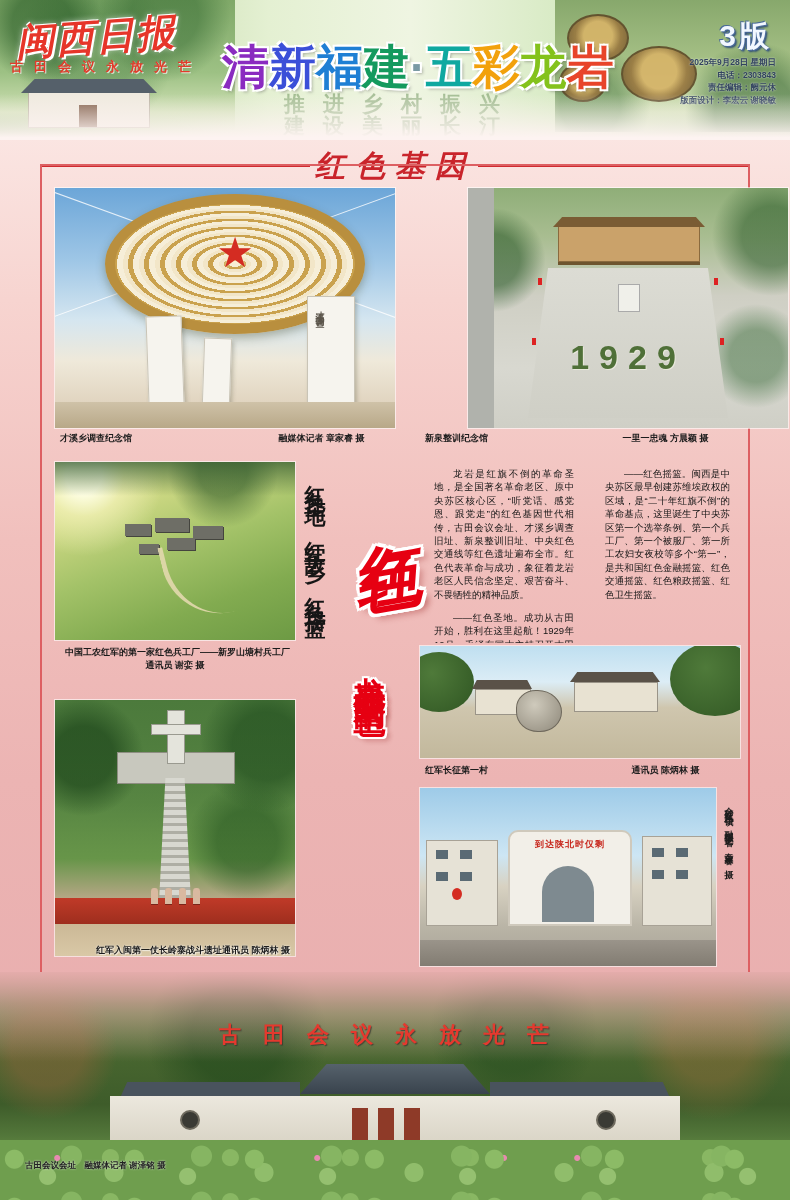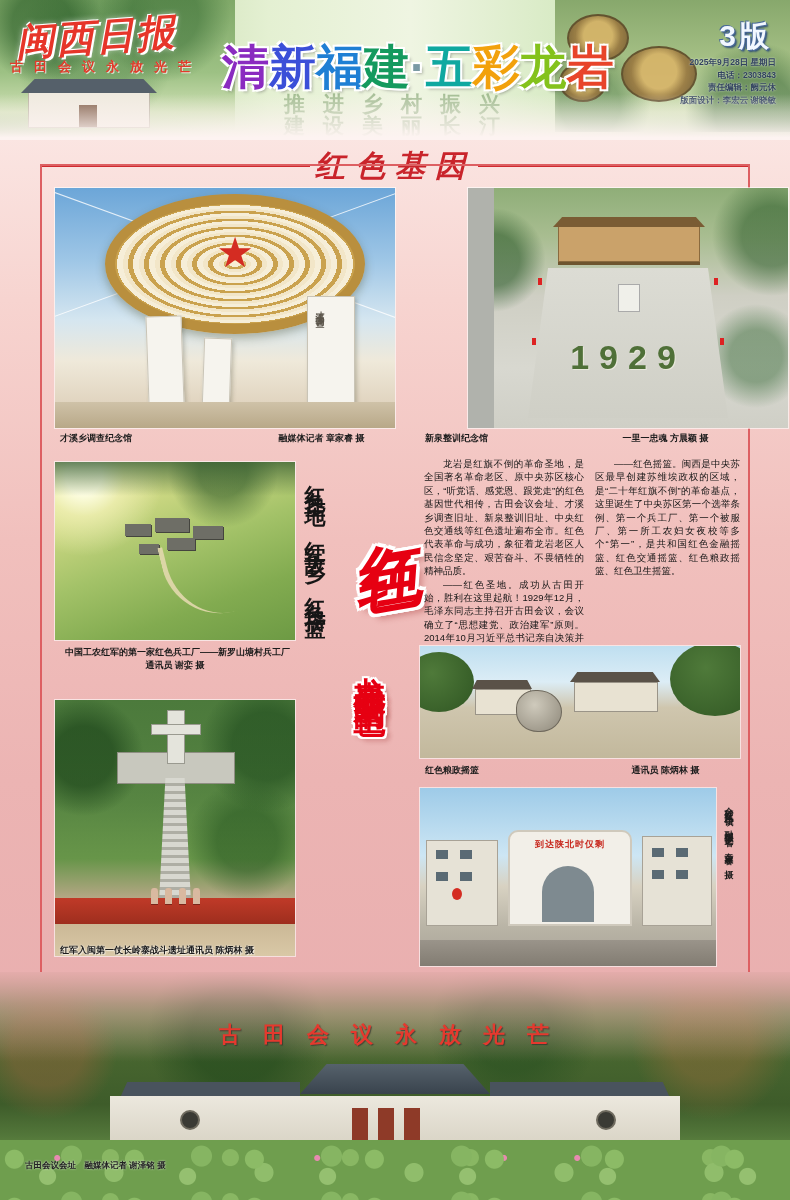--- a/index.html
+++ b/index.html
@@ -113,21 +113,21 @@
       linear-gradient(180deg,#4c7a3c 0%,#58864394 40%,#679549 62%,#b8a888 78%,#cbb896 100%),
       linear-gradient(180deg,#4c7a3c,#679549);}
   .p4 .stair{position:absolute;left:104px;top:78px;width:32px;height:124px;
     background:repeating-linear-gradient(180deg,#d8d8d0 0 5px,#aeaea4 5px 8px);clip-path:polygon(20% 0,80% 0,100% 100%,0 100%);}
   .p4 .terr{position:absolute;left:62px;top:52px;width:116px;height:30px;background:#c8c8be;border:1px solid #8e8e82;}
   .p4 .obelisk{position:absolute;left:112px;top:10px;width:16px;height:52px;background:#e4e4dc;border:1px solid #9a9a90;}
   .p4 .arm{position:absolute;left:96px;top:24px;width:48px;height:9px;background:#e4e4dc;border:1px solid #9a9a90;}
   .p4 .redwall{position:absolute;left:0px;top:198px;width:240px;height:26px;background:linear-gradient(180deg,#c03a28,#9e2e1e);}
   .p4 .fig{position:absolute;top:188px;width:7px;height:16px;background:#d9b9a0;border-radius:3px 3px 0 0;box-shadow:0 1px 0 #7a2418;}
   .p4 .ground{position:absolute;left:0;bottom:0;width:100%;height:32px;background:linear-gradient(180deg,#cbb896,#d9c8a6);}
-  .p4cap{left:60px;top:944px;width:230px;display:flex;justify-content:flex-start;
+  .p4cap{left:60px;top:944px;width:230px;display:flex;justify-content:flex-end;
     text-shadow:0 0 2px rgba(255,255,255,.85),1px 1px 1px rgba(255,255,255,.6);}
   
   .p5{left:420px;top:646px;width:320px;height:112px;
     background:linear-gradient(180deg,#bfdff0 0%,#dcedf6 32%,#cfc6ae 55%,#c2b89c 100%);}
   .p5 .tree{position:absolute;border-radius:50%;background:radial-gradient(circle at 40% 35%,#4f7a3a,#2f5522);}
   .p5 .bld{position:absolute;background:#e8e2d2;border:1px solid #9a9488;}
   .p5 .roof{position:absolute;background:#5a5248;clip-path:polygon(0 100%,8% 0,92% 0,100% 100%);}
   .p5 .stone{position:absolute;left:96px;top:44px;width:44px;height:40px;border-radius:45% 55% 50% 50%;
     background:radial-gradient(circle at 40% 35%,#cfcabc,#8e887a);border:1px solid #6e685c;}
   
@@ -148,21 +148,21 @@
     font-size:21px;font-weight:700;color:#161616;letter-spacing:7px;}
   .big-red{position:absolute;left:328px;top:492px;writing-mode:vertical-rl;text-orientation:upright;
     font-size:66px;font-weight:900;font-style:italic;color:#e60012;transform:rotate(-10deg);letter-spacing:4px;
     text-shadow:-3px -3px 0 #fff,3px -3px 0 #fff,-3px 3px 0 #fff,3px 3px 0 #fff,0 -3px 0 #fff,0 3px 0 #fff,-3px 0 0 #fff,3px 0 0 #fff,5px 6px 6px rgba(150,30,30,.35);}
   .rest-red{position:absolute;left:348px;top:652px;writing-mode:vertical-rl;text-orientation:upright;
     font-size:32px;font-weight:900;color:#e60012;letter-spacing:4px;
     text-shadow:-2px -2px 0 #fff,2px -2px 0 #fff,-2px 2px 0 #fff,2px 2px 0 #fff,0 -2px 0 #fff,0 2px 0 #fff,-2px 0 0 #fff,2px 0 0 #fff,4px 4px 5px rgba(150,30,30,.3);}
   
   .col{position:absolute;top:457px;height:186px;overflow:hidden;font-size:9.5px;line-height:13.4px;
     text-align:justify;color:#151515;}
-  .col p{margin:0;text-indent:2em;}
+  .col p{margin:10px;text-indent:2em;}
   .col p.cont{text-indent:0;}
   .col1{left:424px;width:160px;}
   .col2{left:595px;width:145px;}
   
   .bottom-photo{position:absolute;left:0;top:972px;width:790px;height:228px;overflow:hidden;
     background:
       radial-gradient(circle at 6% 34%,rgba(150,100,60,.45) 0 36px,transparent 70px),
       radial-gradient(circle at 90% 30%,rgba(160,110,60,.4) 0 40px,transparent 80px),
       radial-gradient(circle at 30% 28%,rgba(30,70,26,.55) 0 46px,transparent 90px),
       radial-gradient(circle at 65% 26%,rgba(34,76,30,.5) 0 40px,transparent 84px),
@@ -307,21 +307,21 @@
 
   <div class="photo p5">
     <div class="tree" style="left:-16px;top:6px;width:70px;height:60px"></div>
     <div class="tree" style="left:250px;top:-4px;width:90px;height:74px"></div>
     <div class="roof" style="left:150px;top:26px;width:90px;height:10px"></div>
     <div class="bld" style="left:154px;top:36px;width:82px;height:28px"></div>
     <div class="roof" style="left:52px;top:34px;width:60px;height:9px"></div>
     <div class="bld" style="left:55px;top:43px;width:54px;height:24px"></div>
     <div class="stone"></div>
   </div>
-  <div class="cap" style="left:425px;top:764px">红色粮政摇篮</div>
+  <div class="cap" style="left:425px;top:764px">红军长征第一村</div>
   <div class="cap credit" style="left:594px;top:764px;width:143px">通讯员 陈炳林 摄</div>
 
   <div class="photo p6">
     <div class="sidebld" style="left:6px;top:52px;width:70px;height:84px"></div>
     <div class="win" style="left:16px;top:62px;width:12px;height:9px"></div>
     <div class="win" style="left:40px;top:62px;width:12px;height:9px"></div>
     <div class="win" style="left:16px;top:84px;width:12px;height:9px"></div>
     <div class="win" style="left:40px;top:84px;width:12px;height:9px"></div>
     <div class="sidebld" style="left:222px;top:48px;width:68px;height:88px"></div>
     <div class="win" style="left:232px;top:60px;width:12px;height:9px"></div>

